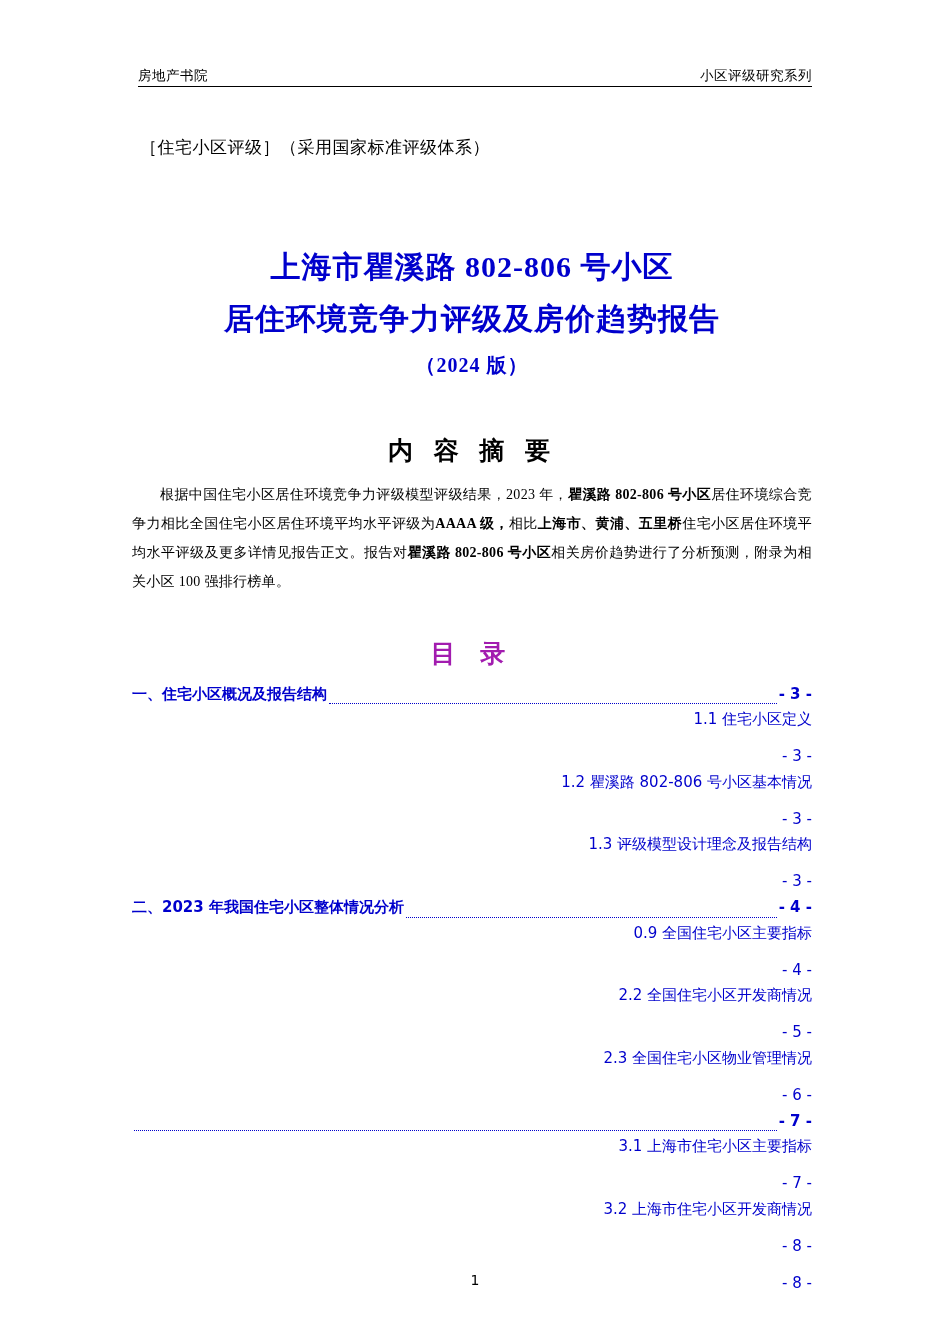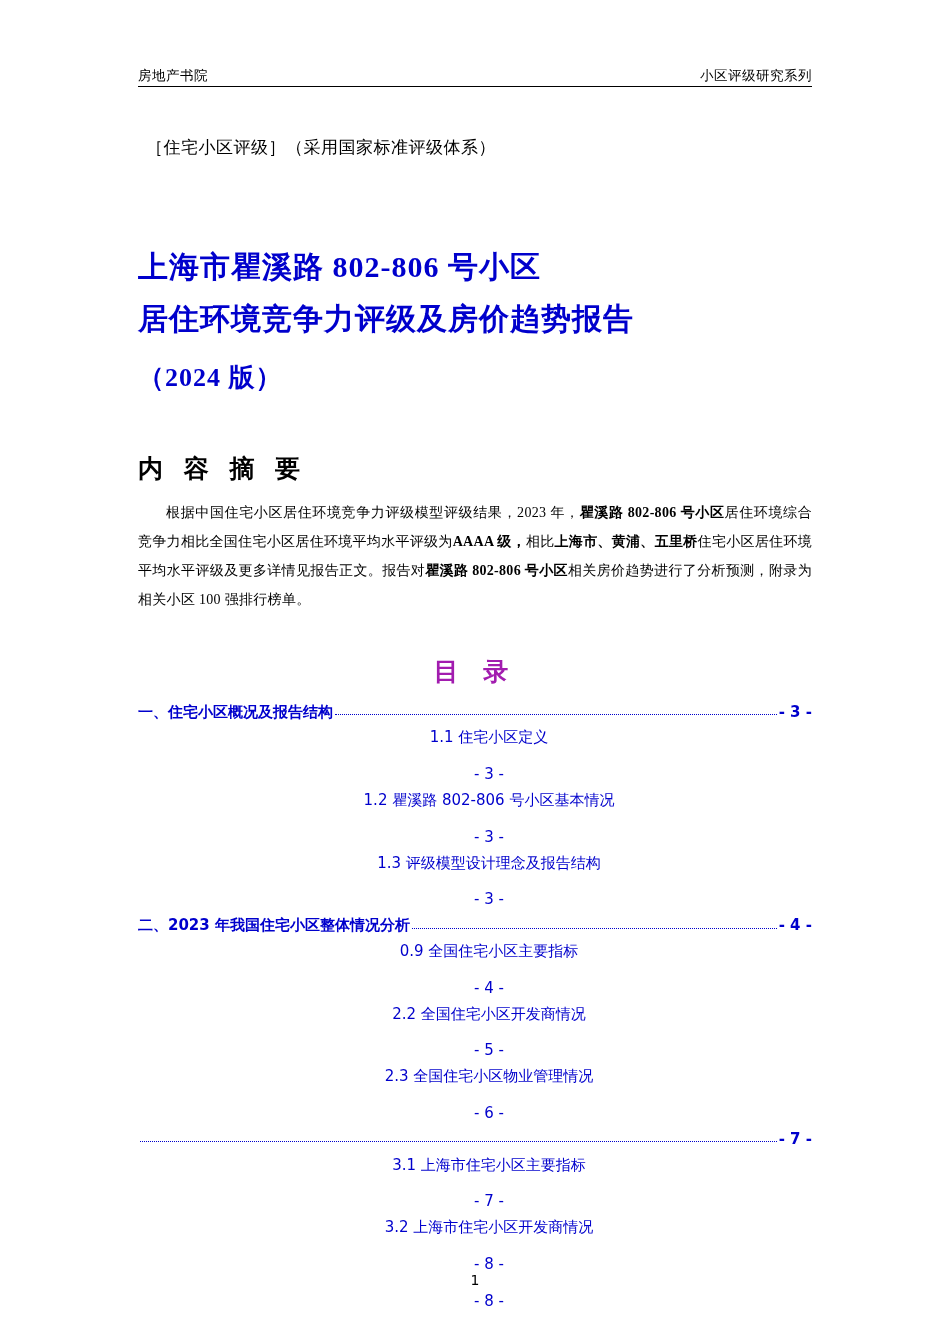--- a/index.html
+++ b/index.html
@@ -41,49 +41,51 @@
     position: absolute;
     left: 0;
     right: 0;
     top: 23px;
     border-bottom: 1px solid #000;
   }
 
   
   .content {
     position: absolute;
-    left: 138px;
+    left: 132px;
     right: 138px;
     top: 120px;
   }
 
   .bracket-line {
     font-size: 17px;
     letter-spacing: 0.5px;
     margin: 16px 0 0 8px;
   }
 
   .title-block {
+    text-align: center;
     color: #0000cc;
     font-weight: bold;
     margin-top: 82px;
   }
   .title-line {
     font-size: 30px;
     line-height: 1.72;
     letter-spacing: 1px;
   }
   .title-version {
-    font-size: 26px;
+    font-size: 20px;
     line-height: 1.7;
-    margin-top: 12px;
+    margin-top: 4px;
     letter-spacing: 1px;
   }
 
   .section-heading {
+    text-align: center;
     font-weight: bold;
     font-size: 25px;
     letter-spacing: 6px;
     margin-top: 52px;
     font-family: "DejaVu Sans", "Liberation Sans", sans-serif;
   }
 
   .abstract {
     margin-top: 14px;
     font-size: 14px;
@@ -105,21 +107,21 @@
     margin-top: 40px;
     color: #a21caf;
     font-family: "DejaVu Sans", "Liberation Sans", sans-serif;
   }
 
   .toc {
     margin-top: 12px;
   }
   .toc-row {
     display: flex;
-    align-items: center;
+    align-items: flex-end;
     color: #0000cc;
     font-size: 15px;
     line-height: 1.72;
     font-family: "DejaVu Sans", "Liberation Sans", sans-serif;
     white-space: nowrap;
   }
   .toc-row.lvl1 {
     font-weight: bold;
     padding-left: 0;
   }

